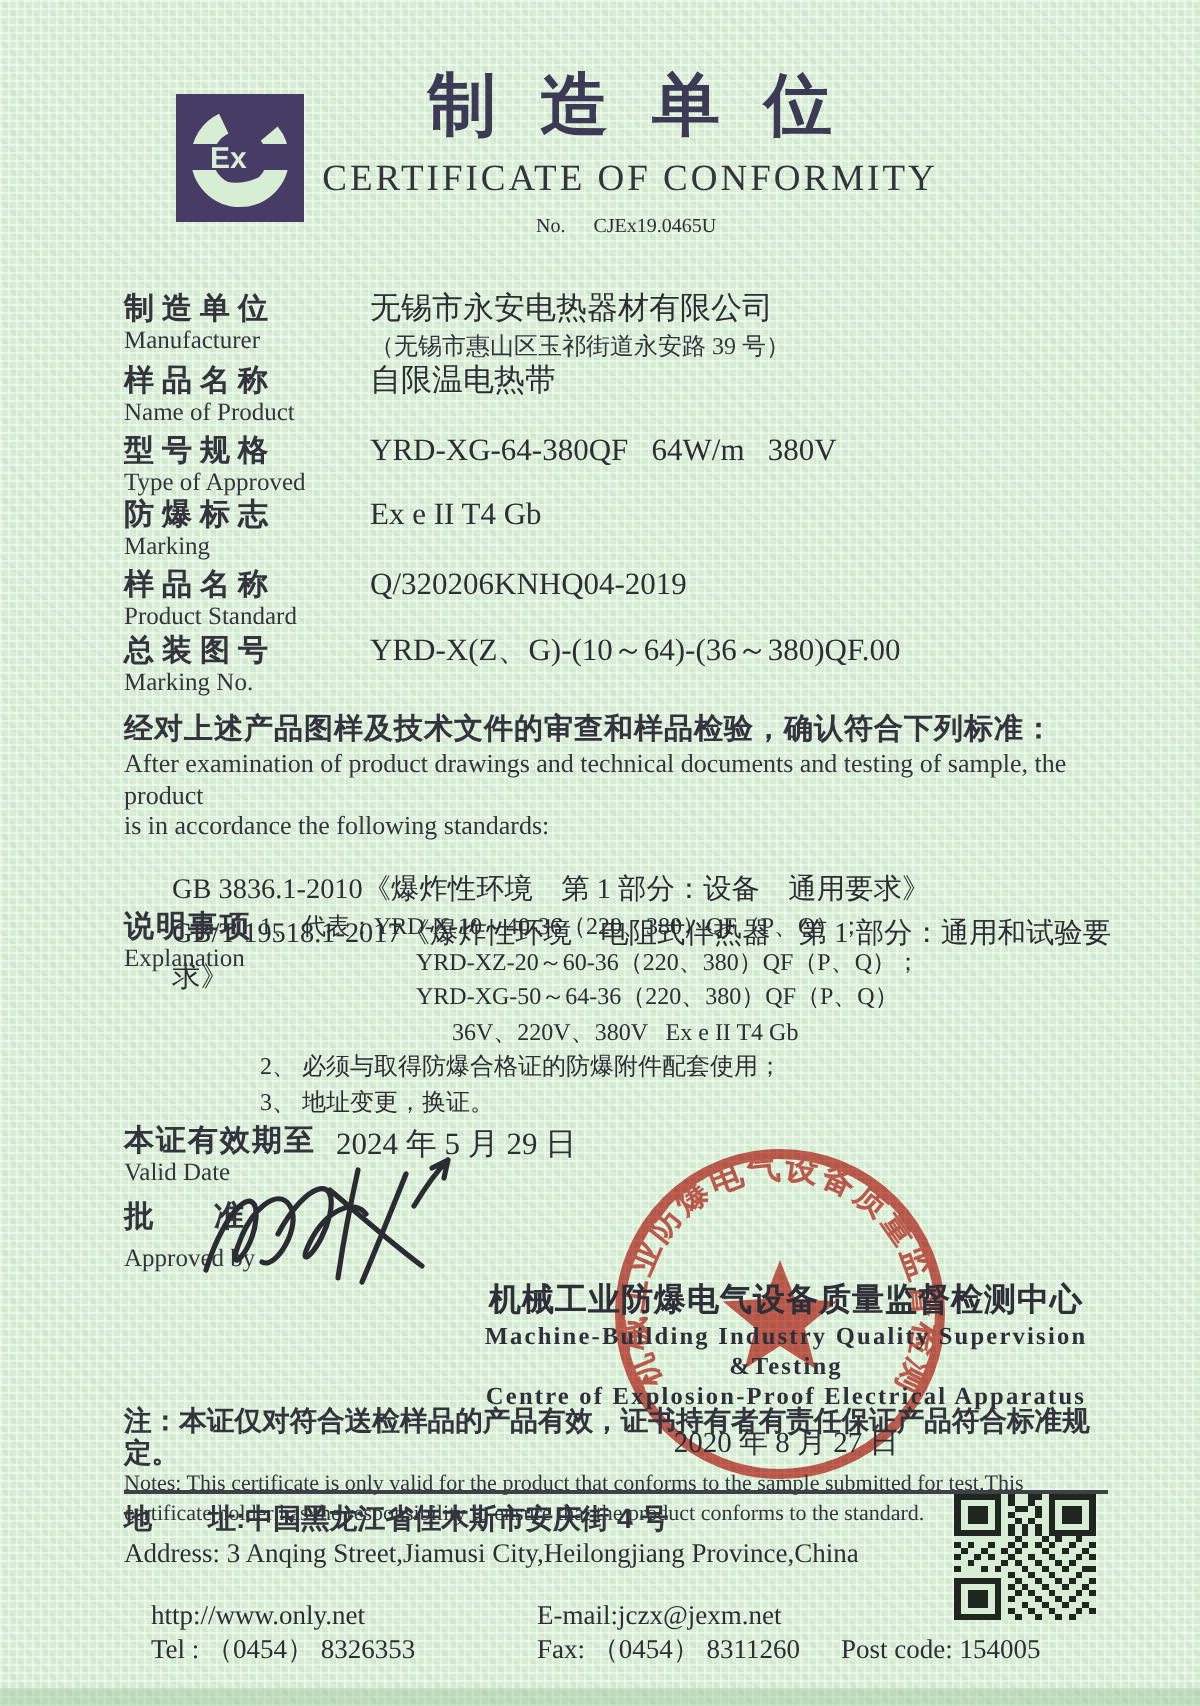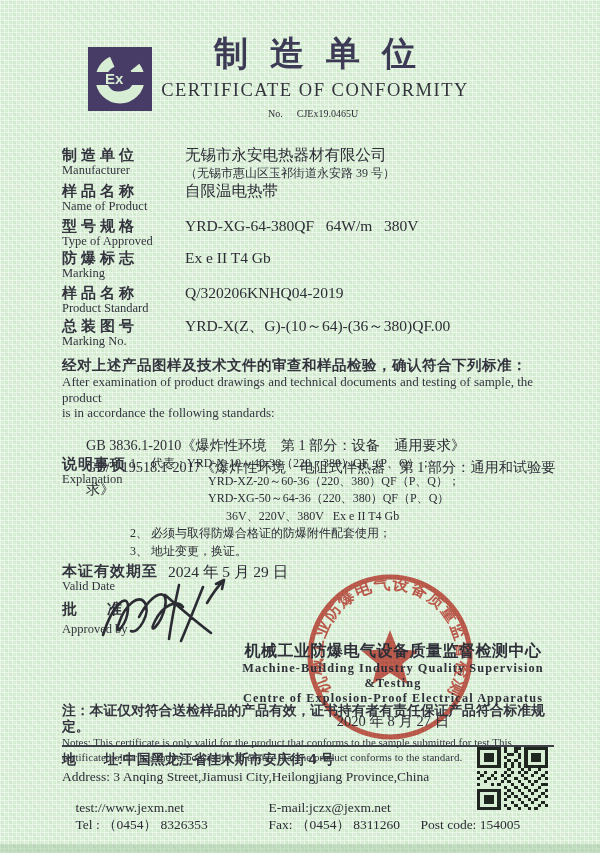--- a/index.html
+++ b/index.html
@@ -203,21 +203,21 @@
     <div class="zh">注：本证仅对符合送检样品的产品有效，证书持有者有责任保证产品符合标准规定。</div>
     <div class="en">Notes: This certificate is only valid for the product that conforms to the sample submitted for test.This</div>
     <div class="en">certificate holder has the responsibility to ensure that the product conforms to the standard.</div>
   </div>
 
   <div class="separator"></div>
 
   <div class="f-line fl1">地　　址:中国黑龙江省佳木斯市安庆街 4 号</div>
   <div class="f-line fl2">Address: 3 Anqing Street,Jiamusi City,Heilongjiang Province,China</div>
   <div class="f-line fl3">
-    <span class="col1">test://www.jexm.net</span><span>E-mail:jczx@jexm.net</span>
+    <span class="col1">http://www.only.net</span><span>E-mail:jczx@jexm.net</span>
   </div>
   <div class="f-line fl4">
     <span class="col1">Tel : （0454） 8326353</span><span class="col2">Fax: （0454） 8311260</span><span>Post code: 154005</span>
   </div>
 
   <svg class="qr" viewBox="0 0 21 21" shape-rendering="crispEdges" preserveAspectRatio="none">
     <rect width="21" height="21" fill="#d7eed4"></rect>
     <g fill="#1f2620">
       <rect x="0" y="0" width="7" height="7"></rect>
         <rect x="14" y="0" width="7" height="7"></rect>

